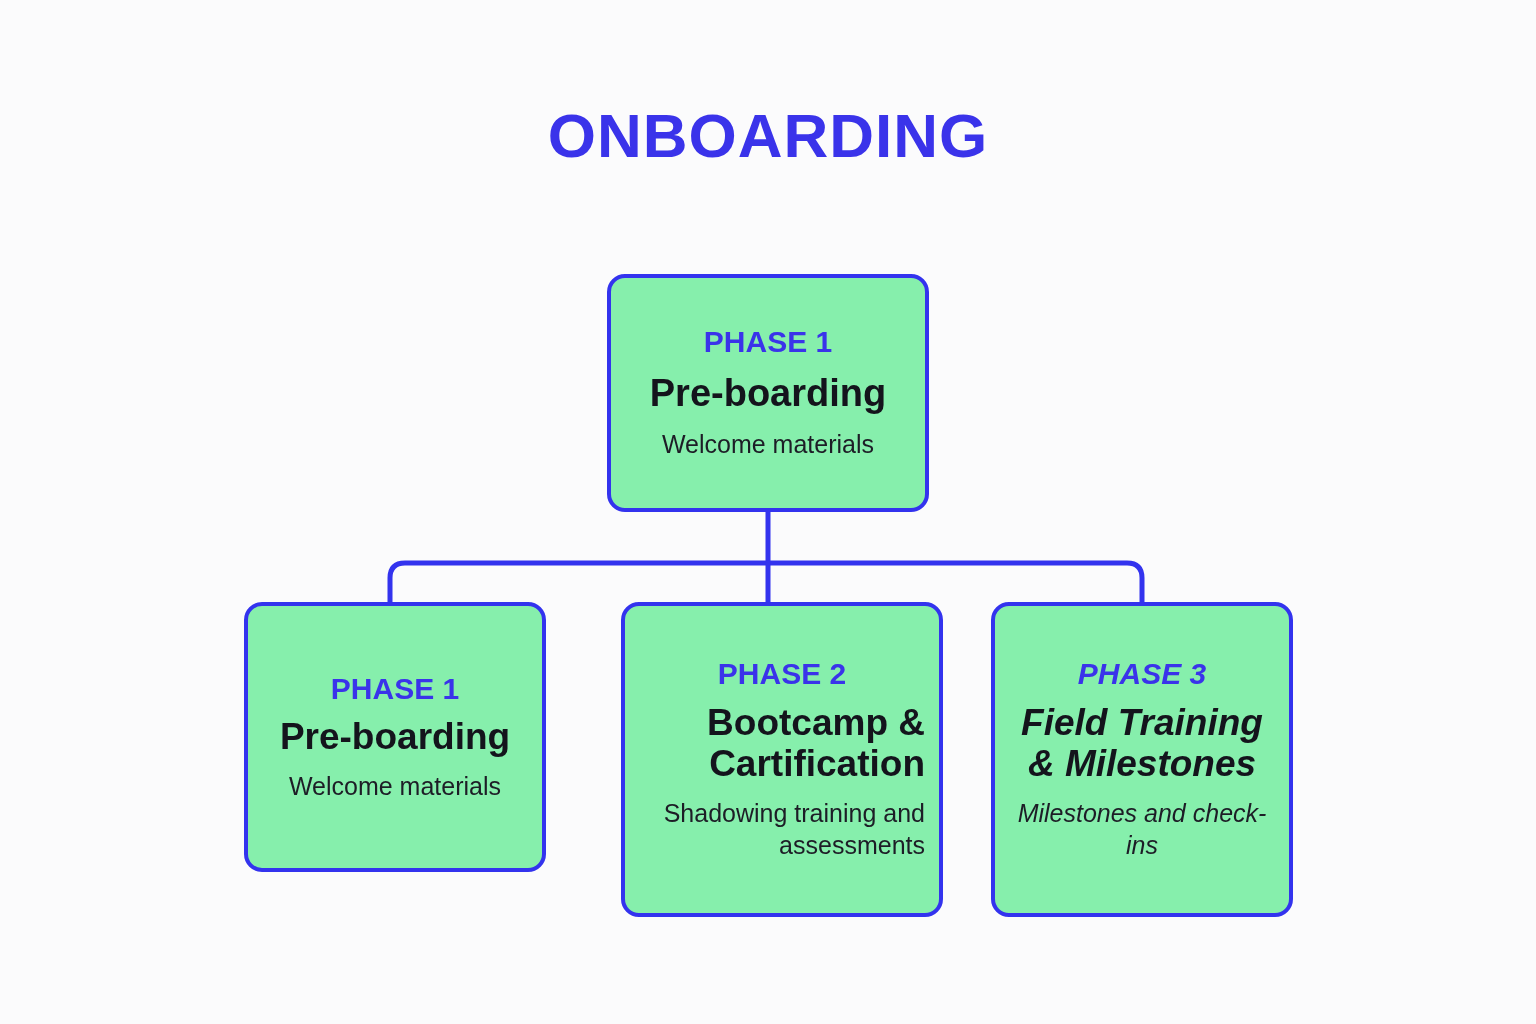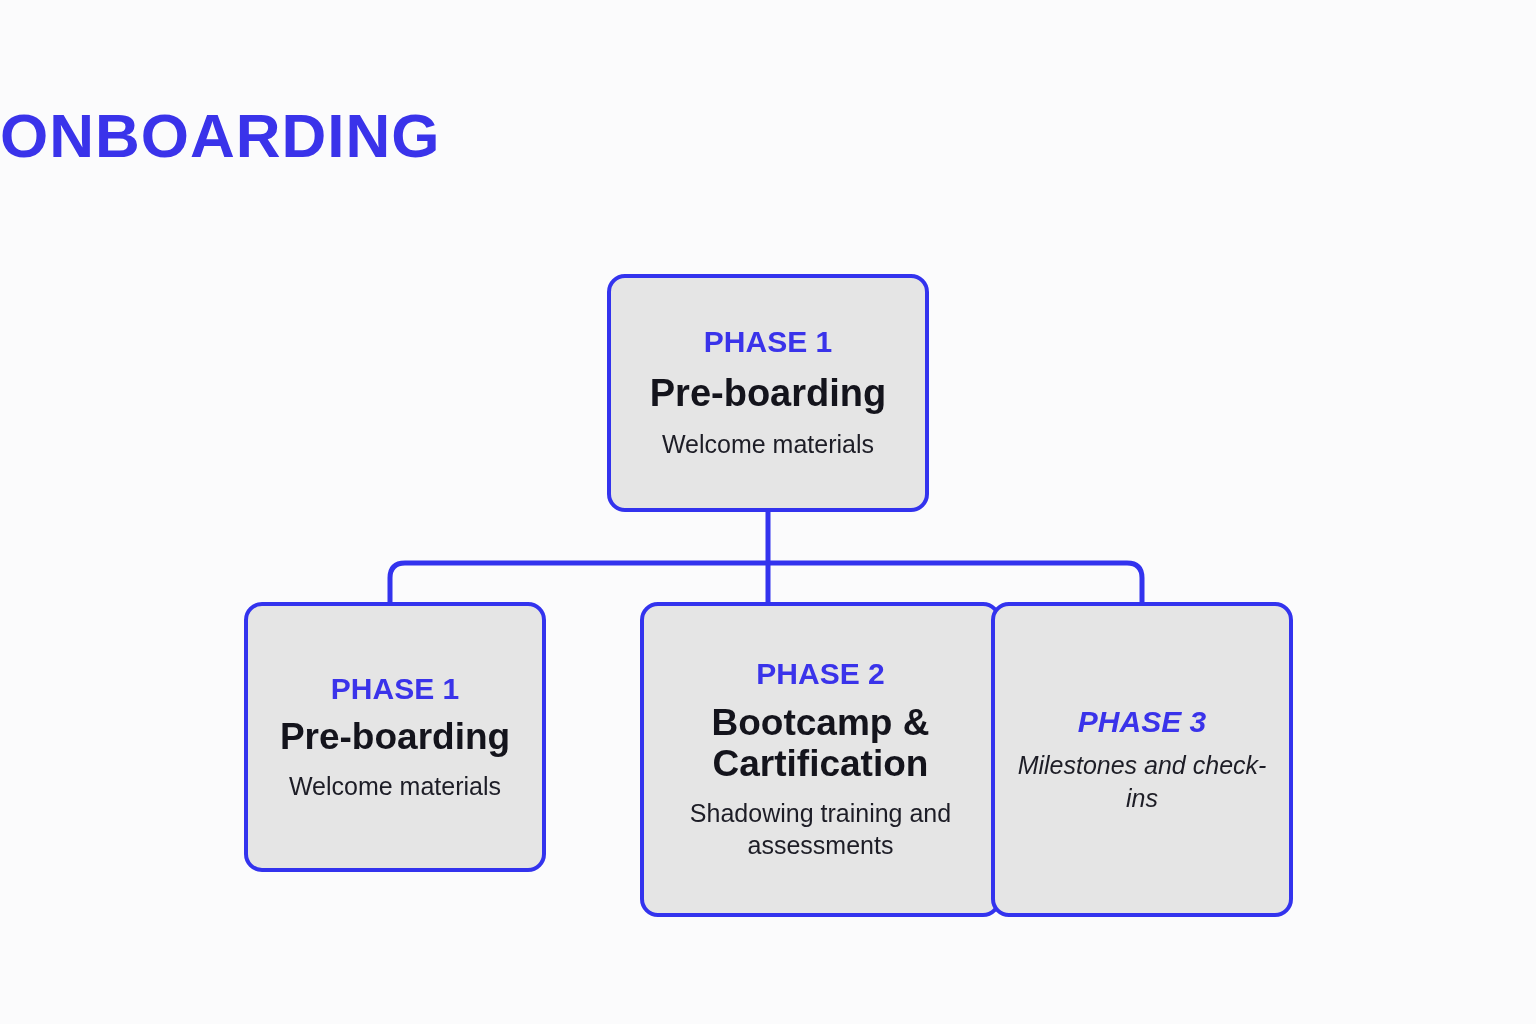--- a/index.html
+++ b/index.html
@@ -19,20 +19,21 @@
     height: 1024px;
     background: #fbfbfc;
   }
 
   
   #diagram-title {
     position: absolute;
     left: 0;
     top: 103px;
     width: 1536px;
+    text-align: center;
     font-size: 62px;
     font-weight: 700;
     letter-spacing: 1px;
     color: #3a33ea;
     line-height: 1.05;
     white-space: nowrap;
   }
 
   
   #connectors {
@@ -40,21 +41,21 @@
     left: 0;
     top: 0;
     width: 1536px;
     height: 1024px;
     pointer-events: none;
   }
 
   
   .node {
     position: absolute;
-    background: #e5e5e5;
+    background: #86efac;
     border: 4px solid #3333ee;
     border-radius: 18px;
     display: flex;
     flex-direction: column;
     align-items: center;
     justify-content: center;
     text-align: center;
     padding: 10px 14px;
   }
 
@@ -93,24 +94,25 @@
   .child .desc    { font-size: 25px; }
 
   #node-child-1 {
     left: 244px;
     top: 602px;
     width: 302px;
     height: 270px;
   }
 
   #node-child-2 {
-    left: 640px;
+    left: 621px;
     top: 602px;
-    width: 361px;
+    width: 322px;
     height: 315px;
+    text-align: right;
   }
 
   #node-child-3 {
     left: 991px;
     top: 602px;
     width: 302px;
     height: 315px;
     font-style: italic;
   }
 </style>
@@ -145,16 +147,17 @@
   </div>
 
   <div class="node child" id="node-child-2">
     <div class="phase">PHASE 2</div>
     <div class="heading">Bootcamp &amp; Cartification</div>
     <div class="desc">Shadowing training and assessments</div>
   </div>
 
   <div class="node child" id="node-child-3">
     <div class="phase">PHASE 3</div>
+    <div class="heading">Field Training &amp; Milestones</div>
     <div class="desc">Milestones and check-ins</div>
   </div>
 
 </div>
 
 </body></html>

